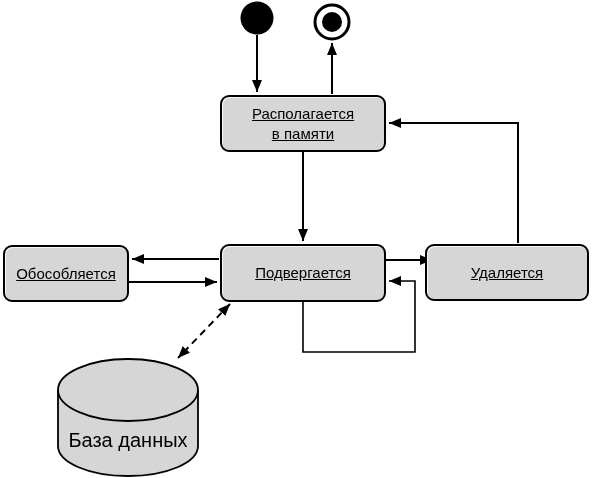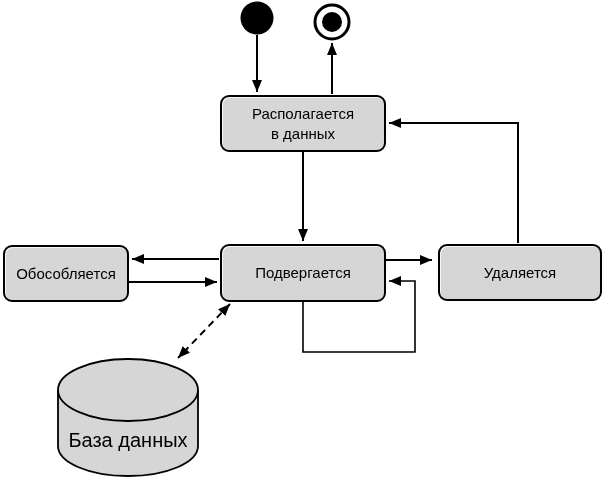--- a/index.html
+++ b/index.html
@@ -28,25 +28,26 @@
     border: 2px solid #000000;
     border-radius: 9px;
     box-shadow: inset 1px 1px 0 rgba(255,255,255,0.8);
     display: flex;
     flex-direction: column;
     align-items: center;
     justify-content: center;
     text-align: center;
     font-size: 15px;
     line-height: 20px;
+    text-decoration: underline;
   }
   .state-memory   { left: 220px; top: 95px;  width: 166px; height: 57px; }
   .state-managed  { left: 220px; top: 244px; width: 166px; height: 58px; }
   .state-detached { left: 3px;   top: 245px; width: 126px; height: 57px; }
-  .state-deleted  { left: 438px; top: 244px; width: 164px; height: 57px; }
+  .state-deleted  { left: 425px; top: 244px; width: 164px; height: 57px; }
   .db-label {
     position: absolute;
     left: 58px;
     top: 430px;
     width: 140px;
     text-align: center;
     font-size: 20px;
     line-height: 20px;
   }
 </style>
@@ -79,21 +80,21 @@
     <path d="M129,282 L217,282" stroke="#000000" stroke-width="2" fill="none" marker-end="url(#arrow)"></path>
     <path d="M303,302 L303,352 L415,352 L415,281 L389,281" stroke="#000000" stroke-width="1.6" fill="none" marker-end="url(#arrow)"></path>
     <path d="M230,304 L178,358" stroke="#000000" stroke-width="2" fill="none" stroke-dasharray="7 5" marker-start="url(#arrow-rev)" marker-end="url(#arrow)"></path>
 
     <path d="M58,390 L58,446 A70,30 0 0 0 198,446 L198,390" fill="#d6d6d6" stroke="#000000" stroke-width="1.8"></path>
     <ellipse cx="128" cy="390" rx="70" ry="31" fill="#d6d6d6" stroke="#000000" stroke-width="1.8"></ellipse>
   </svg>
 
   <div class="state state-memory">
     <span>Располагается</span>
-    <span>в данных</span>
+    <span>в памяти</span>
   </div>
 
   <div class="state state-managed">
     <span>Подвергается</span>
   </div>
 
   <div class="state state-detached">
     <span>Обособляется</span>
   </div>
 

